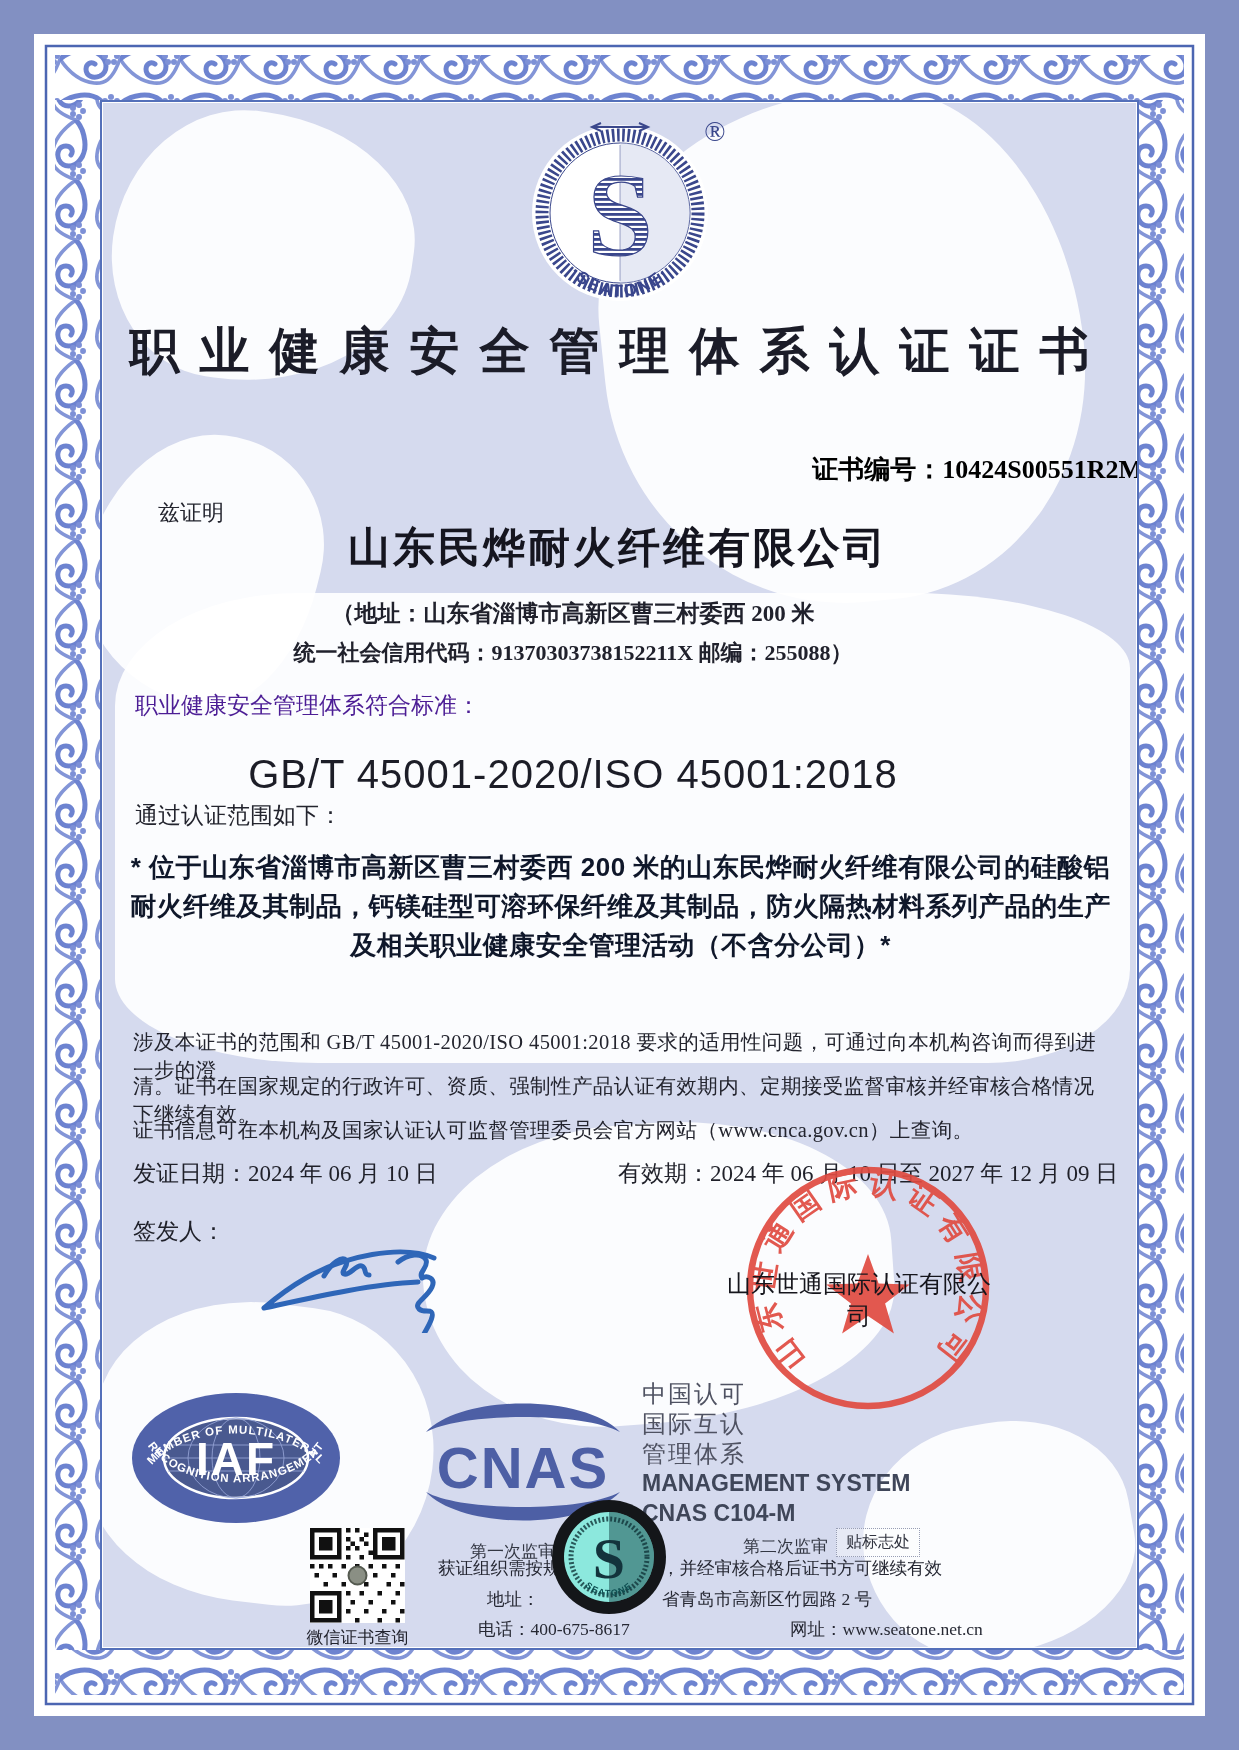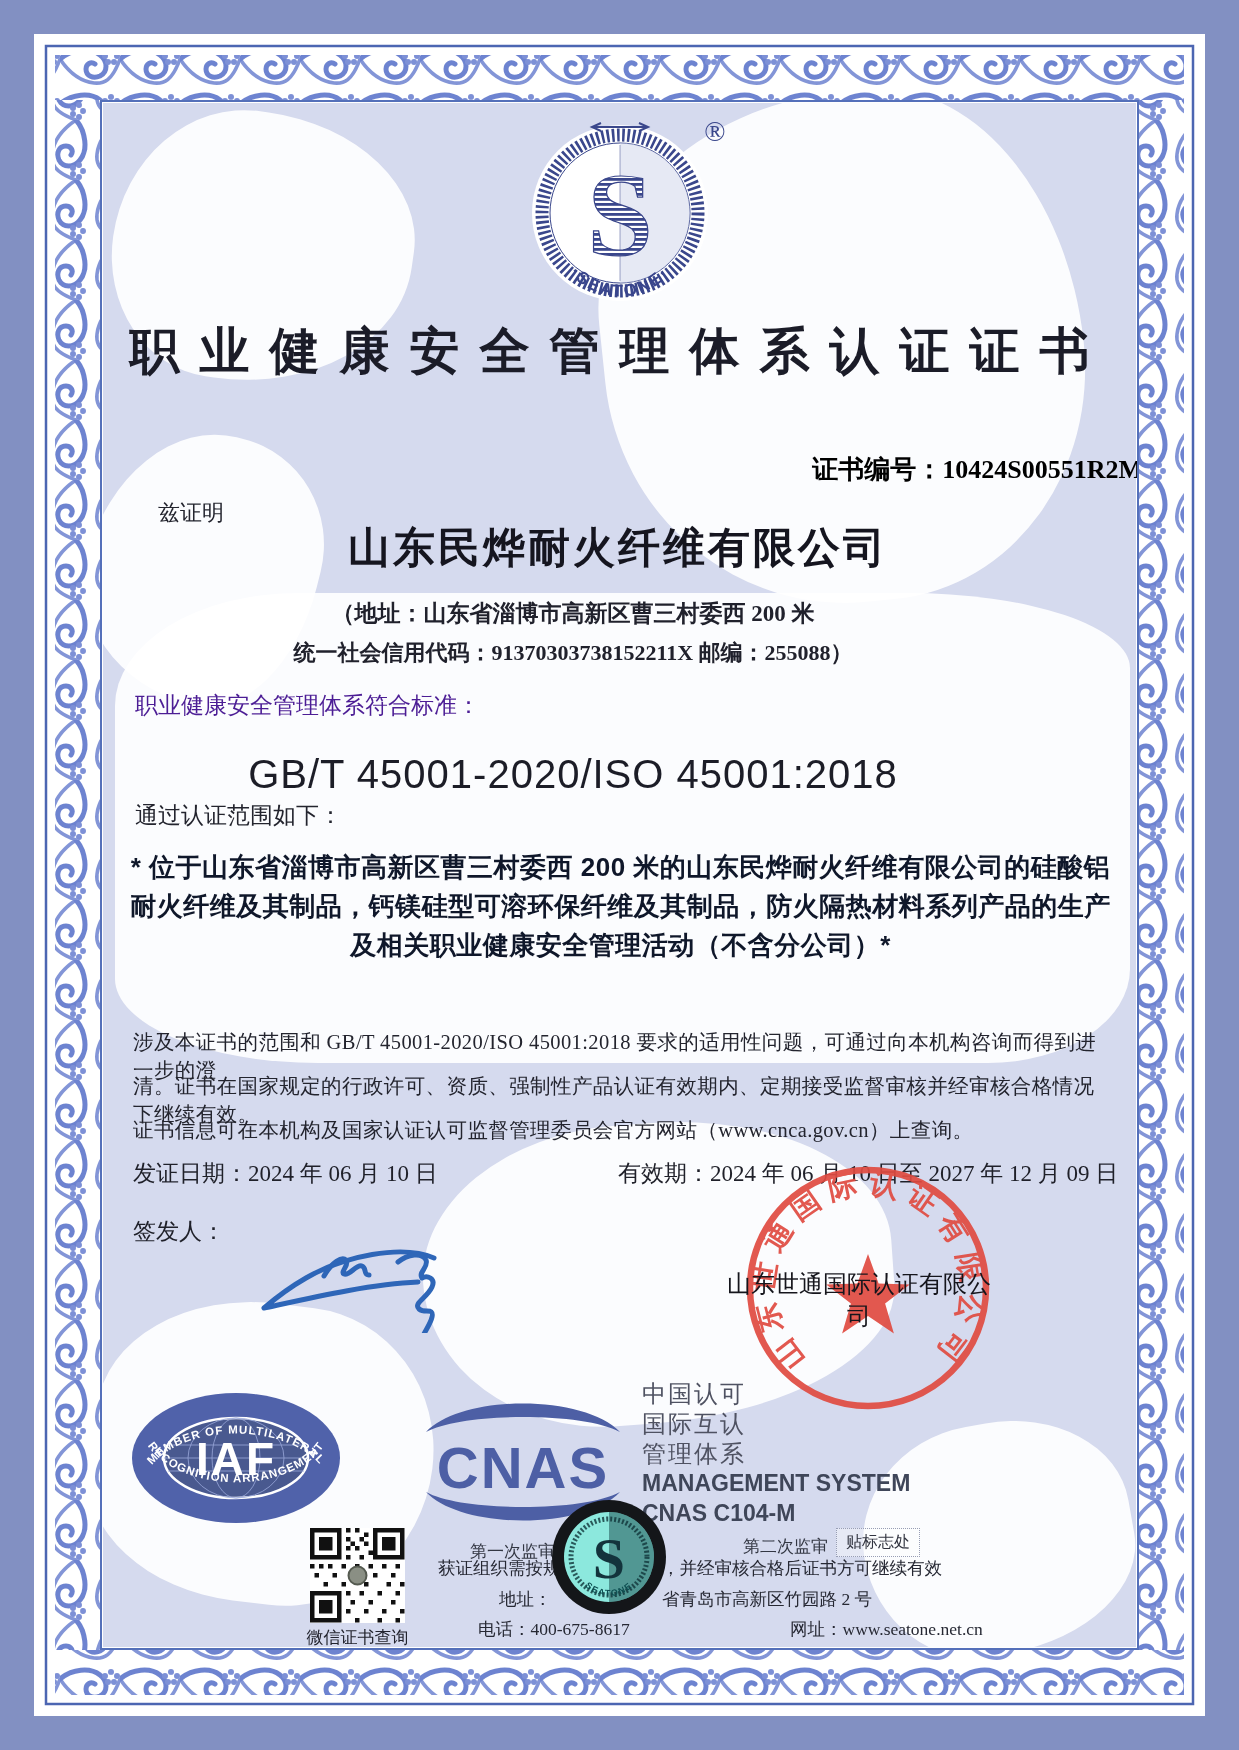--- a/index.html
+++ b/index.html
@@ -41,21 +41,21 @@
   .l-code{left:642px;top:1500px;font-size:23px;font-weight:bold;color:#3f4659;
           font-family:"Liberation Sans","DejaVu Sans",sans-serif;}
   .qr-svg{left:310px;top:1528px;z-index:2;}
   .l-qrlabel{left:300px;top:1626px;width:115px;text-align:center;font-size:17px;color:#22232d;}
   .ftext{font-size:17.5px;color:#262833;}
   .l-audit1{left:470px;top:1540px;font-size:17px;color:#333743;}
   .l-audit2{left:743px;top:1535px;font-size:17px;color:#333743;}
   .l-sticker{left:836px;top:1528px;font-size:16px;color:#30333f;border:1.5px dotted #979db4;
              padding:3px 9px;background:rgba(255,255,255,.4);}
   .f1a{left:438px;top:1556px;} .f1b{left:662px;top:1556px;}
-  .f2a{left:487px;top:1587px;margin-left:12px;} .f2b{left:662px;top:1587px;}
+  .f2a{left:487px;top:1587px;} .f2b{left:662px;top:1587px;}
   .f3a{left:478px;top:1617px;} .f3b{left:790px;top:1617px;}
   .holo-svg{left:550px;top:1498px;z-index:6;}
   .seatone-svg{left:505px;top:103px;z-index:2;}
 </style>
 </head>
 <body>
 
 <div class="page">
 
   <div class="panel-white"></div>

